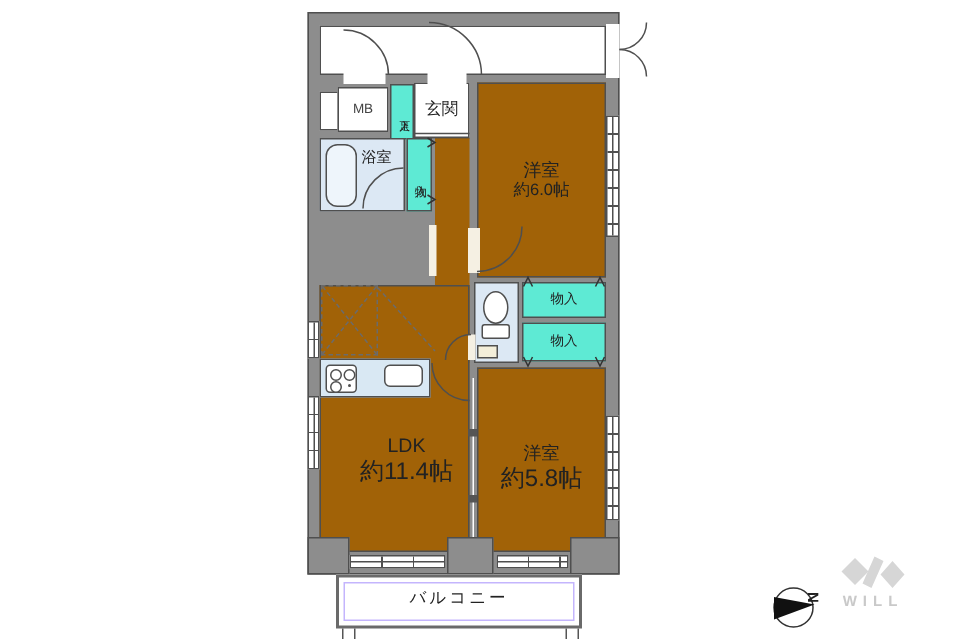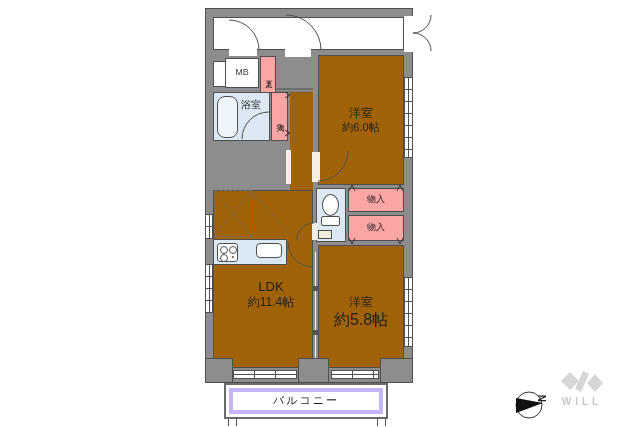--- a/index.html
+++ b/index.html
@@ -4,22 +4,22 @@
 <style>
   html,body{margin:0;padding:0;background:#fff;}
   .canvas{
     position:relative;width:640px;height:427px;background:#ffffff;overflow:hidden;
     font-family:"Liberation Sans","DejaVu Sans",sans-serif;color:#222;
   }
   .abs{position:absolute;box-sizing:border-box;}
   .wall{background:#8d8d8d;border:1px solid #4f4f4f;}
   .room{border:1px solid #4f4f4f;}
   .floor{background:#a16207;}
-  .wet{background:#dce8f4;font-family:Liberation Mono, monospace;}
-  .closet{background:#fca5a5;}
+  .wet{background:#dce8f4;}
+  .closet{background:#5eead4;}
   .white{background:#ffffff;}
   .lbl{position:absolute;white-space:nowrap;color:#222;line-height:1.25;}
   .center{display:flex;align-items:center;justify-content:center;text-align:center;}
   .vtext{writing-mode:vertical-rl;text-orientation:upright;letter-spacing:0;}
   .gap{position:absolute;}
   svg.overlay{position:absolute;left:0;top:0;pointer-events:none;}
   .win{background:#fff;border:1px solid #4f4f4f;}
   .win-h{background-image:linear-gradient(#4f4f4f,#4f4f4f),repeating-linear-gradient(90deg,transparent 0 20px,#4f4f4f 20px 21px);background-size:100% 1px,100% 100%;background-position:0 center,0 0;background-repeat:no-repeat,repeat;}
   .win-v{background-image:linear-gradient(#4f4f4f,#4f4f4f),repeating-linear-gradient(180deg,transparent 0 11px,#4f4f4f 11px 12px);background-size:1px 100%,100% 100%;background-position:center 0,0 0;background-repeat:no-repeat,repeat;}
   .fixture{background:#fff;border:1px solid #4f4f4f;}
@@ -36,20 +36,23 @@
   <div class="abs white room" style="left:213px;top:17px;width:191px;height:33px;"></div>
 
   <div class="abs gap" style="left:404px;top:16px;width:9px;height:36px;background:#fff;"></div>
 
   <div class="abs white room" style="left:213px;top:61px;width:13px;height:26px;"></div>
   <div class="abs white room center" style="left:225px;top:58px;width:34px;height:30px;">
     <span class="lbl" style="position:static;font-size:9px;color:#444;">MB</span>
   </div>
   <div class="abs closet room center" style="left:260px;top:56px;width:16px;height:37px;">
     <span class="lbl vtext" style="position:static;font-size:7px;">下足入</span>
+  </div>
+  <div class="abs white room center" style="left:276px;top:55px;width:37px;height:37px;">
+    <span class="lbl" style="position:static;font-size:11px;">玄関</span>
   </div>
 
   <div class="abs wet room" style="left:213px;top:92px;width:57px;height:49px;">
     <div class="abs fixture" style="left:3px;top:3px;width:21px;height:42px;border-radius:8px;background:#eef5fb;"></div>
     <span class="lbl" style="left:27px;top:7px;font-size:10px;">浴室</span>
   </div>
   <div class="abs closet room center" style="left:271px;top:92px;width:17px;height:49px;">
     <span class="lbl vtext" style="position:static;font-size:8px;">物入</span>
   </div>
 
@@ -73,23 +76,23 @@
   <div class="abs closet room center" style="left:348px;top:215px;width:56px;height:26px;">
     <span class="lbl" style="position:static;font-size:9px;">物入</span>
   </div>
 
   <div class="abs floor room center" style="left:318px;top:245px;width:86px;height:123px;flex-direction:column;padding-top:12px;">
     <span class="lbl" style="position:static;font-size:12px;">洋室</span>
     <span class="lbl" style="position:static;font-size:16px;">約5.8帖</span>
   </div>
 
   <div class="abs floor room" style="left:213px;top:190px;width:100px;height:178px;">
-    <div class="lbl" style="left:0;right:0;top:88px;text-align:center;padding-left:16px;">
+    <div class="lbl" style="left:0;right:0;top:98px;text-align:center;padding-left:16px;">
       <div style="font-size:13px;">LDK</div>
-      <div style="font-size:12px;">約11.4帖</div>
+      <div style="font-size:16px;">約11.4帖</div>
     </div>
   </div>
 
   <div class="abs room" style="left:213px;top:239px;width:74px;height:26px;background:#d9e8f3;">
     <div class="abs fixture" style="left:3px;top:3px;width:21px;height:19px;border-radius:3px;">
       <div class="burner" style="left:2px;top:2px;"></div>
       <div class="burner" style="left:11px;top:2px;"></div>
       <div class="burner" style="left:2px;top:10px;"></div>
       <div class="abs" style="left:14px;top:12px;width:2px;height:2px;background:#4f4f4f;border-radius:50%;"></div>
     </div>
@@ -113,21 +116,21 @@
   <div class="abs wall" style="left:380px;top:358px;width:33px;height:25px;"></div>
 
   <div class="abs win win-h" style="left:233px;top:370px;width:64px;height:9px;"></div>
   <div class="abs win win-h" style="left:331px;top:370px;width:48px;height:9px;"></div>
   <div class="abs win win-v" style="left:205px;top:214px;width:8px;height:25px;"></div>
   <div class="abs win win-v" style="left:205px;top:264px;width:8px;height:49px;"></div>
   <div class="abs win win-v" style="left:404px;top:77px;width:9px;height:81px;"></div>
   <div class="abs win win-v" style="left:404px;top:277px;width:9px;height:70px;"></div>
 
   <div class="abs" style="left:224px;top:383px;width:164px;height:36px;border:2px solid #6a6a6a;background:#fff;">
-    <div class="abs center" style="left:3px;top:3px;right:3px;bottom:3px;border:4px solid #c4b5fd;">
+    <div class="abs center" style="left:3px;top:3px;right:3px;bottom:3px;border:1px solid #c4b5fd;font-family:Liberation Mono, monospace;">
       <span class="lbl" style="position:static;font-size:11px;letter-spacing:2px;">バルコニー</span>
     </div>
   </div>
   <div class="tick" style="left:228px;top:419px;height:7px;"></div>
   <div class="tick" style="left:236px;top:419px;height:7px;"></div>
   <div class="tick" style="left:377px;top:419px;height:7px;"></div>
   <div class="tick" style="left:385px;top:419px;height:7px;"></div>
 
   <svg class="overlay" width="640" height="427" viewBox="0 0 640 427">
     <g stroke="#4f4f4f" stroke-width="1" fill="none">

